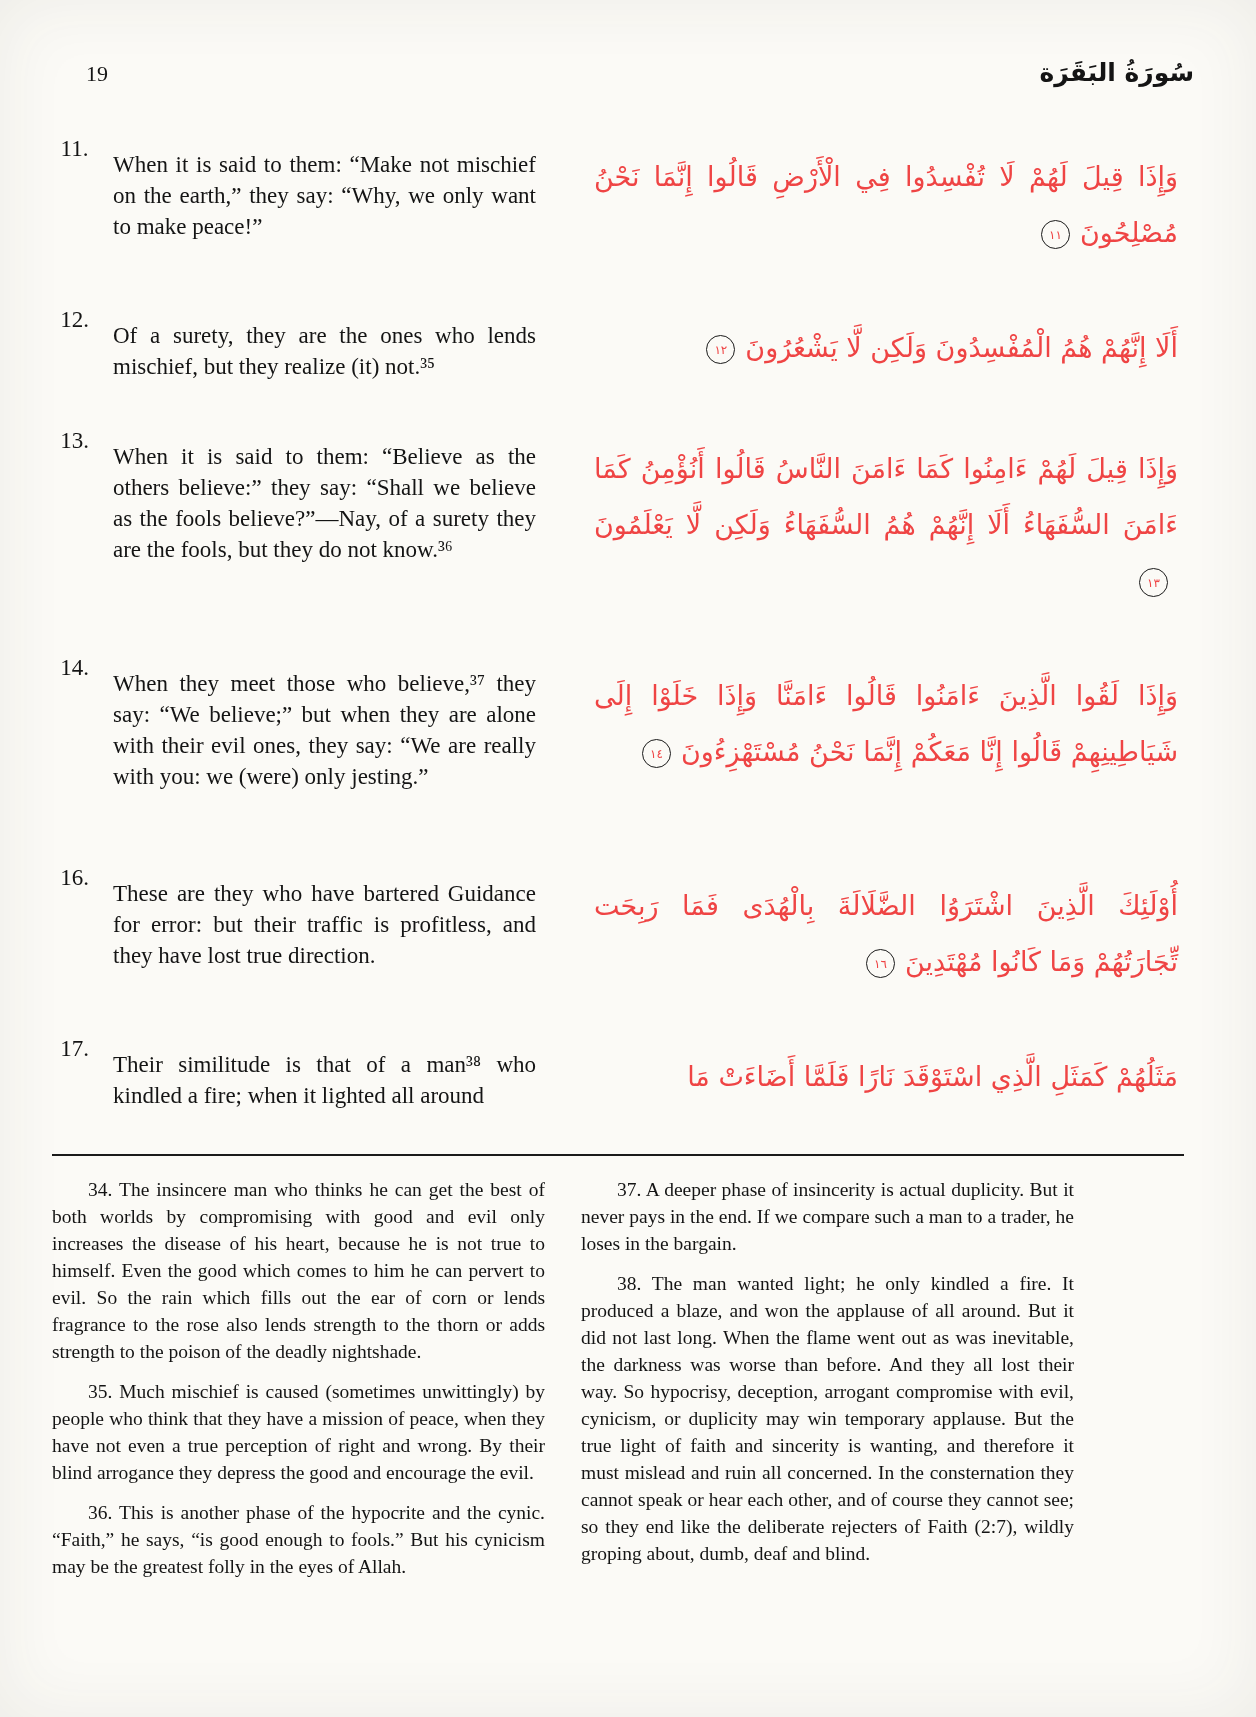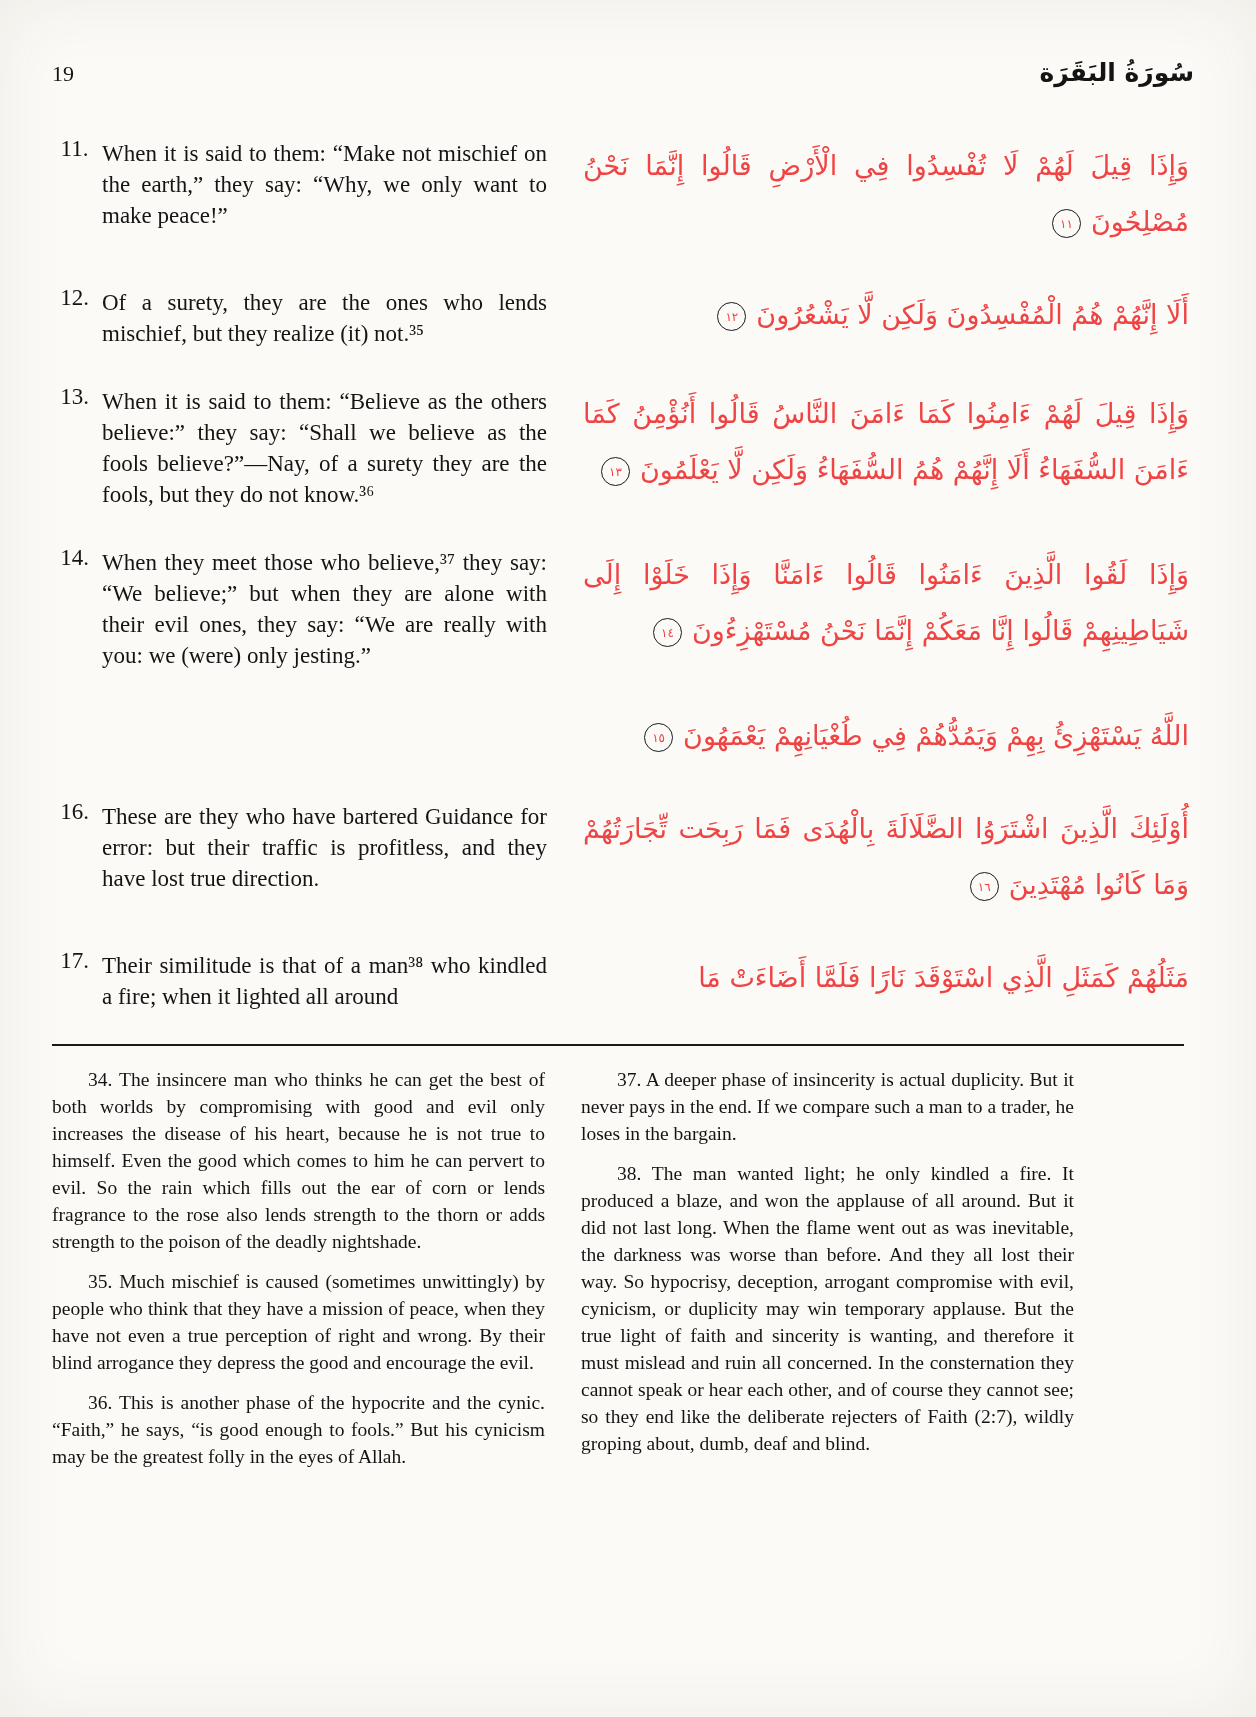--- a/index.html
+++ b/index.html
@@ -12,35 +12,35 @@
     overflow: hidden;
     position: relative;
   }
   body::after {
     content: "";
     position: absolute;
     inset: 0;
     pointer-events: none;
     box-shadow: inset 0 0 70px rgba(60,55,45,0.07);
   }
-  p { margin: 5px; }
+  p { margin: 16px; }
   .page {
     width: 100%;
     height: 100%;
     padding: 58px 62px 40px 52px;
     box-sizing: border-box;
   }
   .page-header {
     display: flex;
     align-items: baseline;
     margin-bottom: 46px;
     font-size: 23px;
   }
   .header-left { flex: 1; text-align: left; letter-spacing: 0.2px; }
-  .header-center { width: 90px; font-size: 22px; }
+  .header-center { width: 90px; text-align: center; font-size: 22px; }
   .header-right {
     flex: 1;
     text-align: right;
     direction: rtl;
     font-family: "DejaVu Sans", sans-serif;
     font-size: 25px;
     font-weight: bold;
   }
   .verse {
     display: flex;
@@ -137,21 +137,20 @@
 
     <div class="verse">
       <div class="verse-en">
         <span class="verse-num">14.</span>
         <p class="verse-text">When they meet those who believe,³⁷ they say: “We believe;” but when they are alone with their evil ones, they say: “We are really with you: we (were) only jesting.”</p>
       </div>
       <p class="verse-ar" lang="ar"><span>وَإِذَا لَقُوا الَّذِينَ ءَامَنُوا قَالُوا ءَامَنَّا وَإِذَا خَلَوْا إِلَى شَيَاطِينِهِمْ قَالُوا إِنَّا مَعَكُمْ إِنَّمَا نَحْنُ مُسْتَهْزِءُونَ</span><span class="ayah-marker">١٤</span></p>
     </div>
 
     <div class="verse">
-      <p class="verse-ar" lang="ar"><span>اللَّهُ يَسْتَهْزِئُ بِهِمْ وَيَمُدُّهُمْ فِي طُغْيَانِهِمْ يَعْمَهُونَ</span><span class="ayah-marker">١٥</span></p>
     </div>
 
     <div class="verse">
       <div class="verse-en">
         <span class="verse-num">16.</span>
         <p class="verse-text">These are they who have bartered Guidance for error: but their traffic is profitless, and they have lost true direction.</p>
       </div>
       <p class="verse-ar" lang="ar"><span>أُوْلَئِكَ الَّذِينَ اشْتَرَوُا الضَّلَالَةَ بِالْهُدَى فَمَا رَبِحَت تِّجَارَتُهُمْ وَمَا كَانُوا مُهْتَدِينَ</span><span class="ayah-marker">١٦</span></p>
     </div>
 

